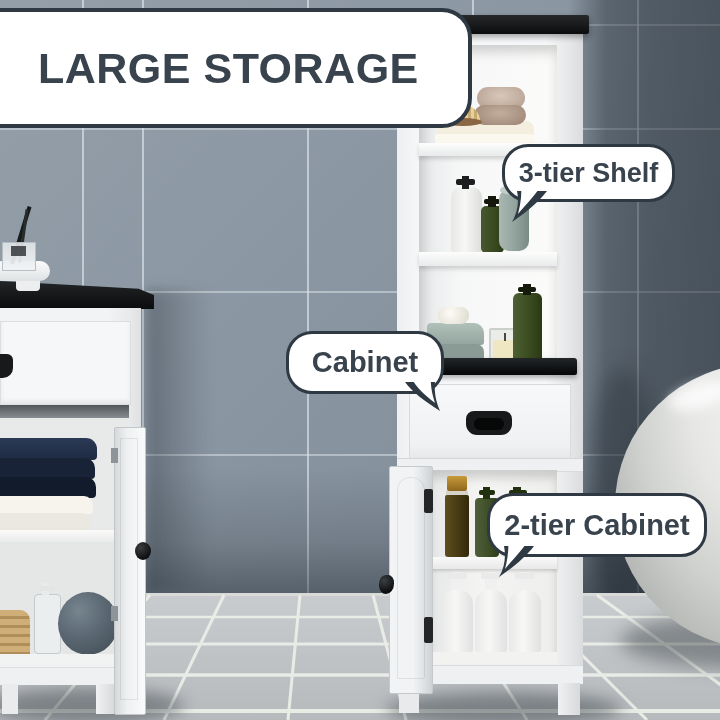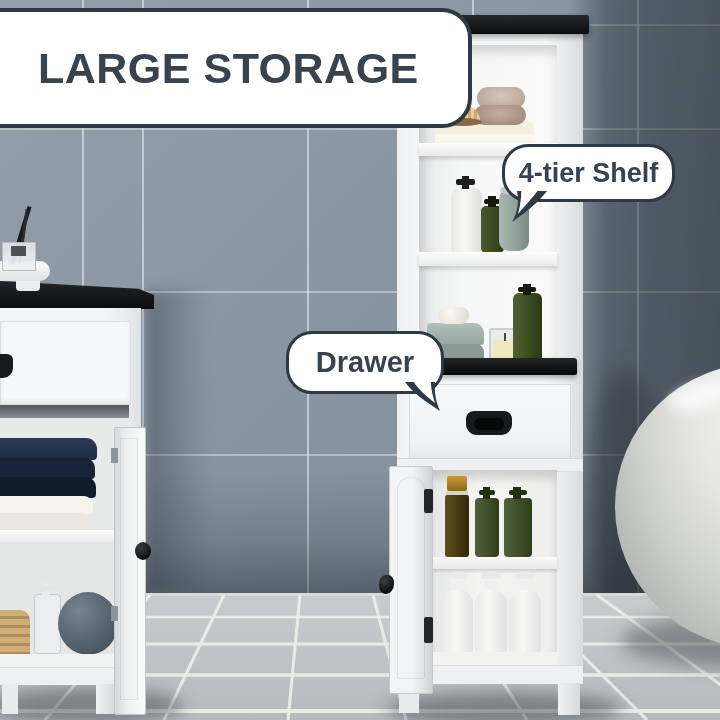--- a/index.html
+++ b/index.html
@@ -231,29 +231,36 @@
               background:radial-gradient(circle at 35% 30%, #3c3f41, #0b0d0f 70%);"></div>
   <div class="a" style="left:424px;top:489px;width:9px;height:24px;background:#232527;border-radius:2px;"></div>
   <div class="a" style="left:424px;top:617px;width:9px;height:26px;background:#232527;border-radius:2px;"></div>
 
   <div class="a badge" style="left:-48px;top:8px;width:430px;height:112px;padding-left:82px;
               font-size:43px;line-height:51px;letter-spacing:.5px;z-index:30;">
     <span>LARGE STORAGE</span>
   </div>
 
   <div class="a bubble" style="left:502px;top:144px;width:167px;height:52px;font-size:27px;">
-    <span>4-tier Shelf</span>
+    <span>3-tier Shelf</span>
     <svg class="tail" style="left:6px;top:42px;" width="40" height="34" viewBox="0 0 40 34">
       <path d="M6 2 L36 2 C28 13 14 24 1 33 C7 23 8 12 6 2 Z" fill="#2e3943"></path>
       <path d="M10 -7 L32 -7 C26 5 15 15 7 25 C10 14 11 3 10 -7 Z" fill="#ffffff"></path>
     </svg>
   </div>
 
   <div class="a bubble" style="left:286px;top:331px;width:152px;height:57px;font-size:29px;">
-    <span>Drawer</span>
+    <span>Cabinet</span>
     <svg class="tail" style="left:112px;top:46px;" width="40" height="32" viewBox="0 0 40 32">
       <path d="M4 2 L34 2 C33 12 35 22 39 31 C25 22 11 12 4 2 Z" fill="#2e3943"></path>
       <path d="M8 -7 L30 -7 C29 4 31 14 34 23 C22 14 12 4 8 -7 Z" fill="#ffffff"></path>
     </svg>
   </div>
 
+  <div class="a bubble" style="left:487px;top:493px;width:214px;height:58px;font-size:29px;">
+    <span>2-tier Cabinet</span>
+    <svg class="tail" style="left:8px;top:48px;" width="40" height="34" viewBox="0 0 40 34">
+      <path d="M6 2 L36 2 C28 13 14 24 1 33 C7 23 8 12 6 2 Z" fill="#2e3943"></path>
+      <path d="M10 -7 L32 -7 C26 5 15 15 7 25 C10 14 11 3 10 -7 Z" fill="#ffffff"></path>
+    </svg>
+  </div>
 
 </div>
 
 </body></html>

